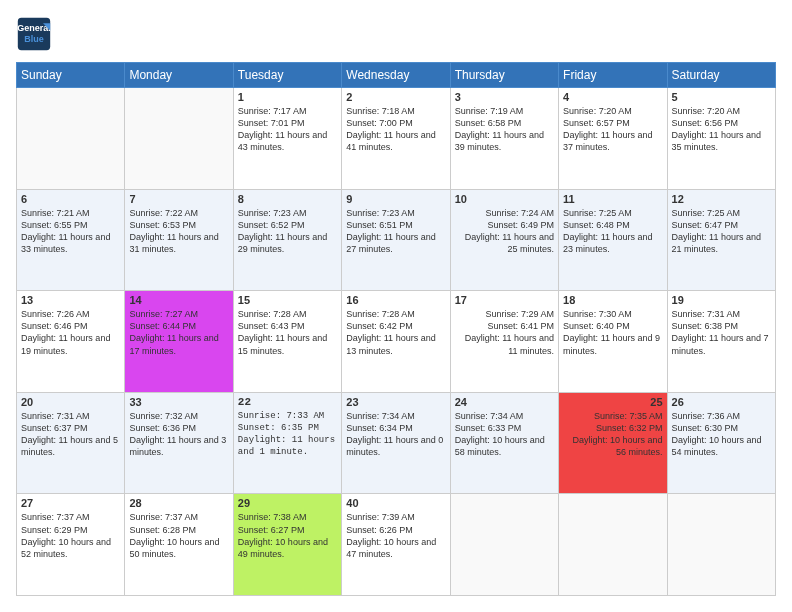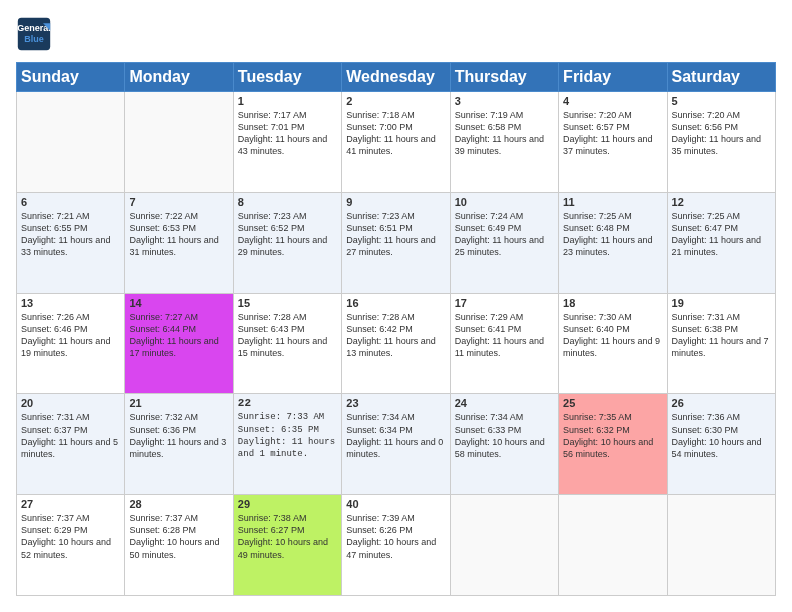--- a/index.html
+++ b/index.html
@@ -47,22 +47,22 @@
     .calendar {
       flex: 1;
       border: 1px solid #ccc;
       border-collapse: collapse;
       width: 100%;
       table-layout: fixed;
     }
     .calendar th {
       background: #3373b8;
       color: #fff;
-      font-size: 16px;
-      font-weight: bold;
+      font-size: 12px;
+      font-weight: normal;
       padding: 5px 4px;
       text-align: left;
       border: 1px solid #4a8acc;
     }
     .calendar td {
       vertical-align: top;
       border: 1px solid #ccc;
       padding: 3px 4px;
       font-size: 9.5px;
       color: #333;
@@ -173,21 +173,21 @@
 Daylight: 11 hours and 29 minutes.</div>
           </td>
           <td style="background: rgb(238, 243, 250);">
             <span class="day-num">9</span>
             <div class="day-info" style="white-space: pre-line;">Sunrise: 7:23 AM
 Sunset: 6:51 PM
 Daylight: 11 hours and 27 minutes.</div>
           </td>
           <td style="background: rgb(238, 243, 250);">
             <span class="day-num">10</span>
-            <div class="day-info" style="white-space: pre-line;">Sunrise: 7:24 AM
+            <div class="day-info" style="white-space: pre-line; text-align: right;">Sunrise: 7:24 AM
 Sunset: 6:49 PM
 Daylight: 11 hours and 25 minutes.</div>
           </td>
           <td style="background: rgb(238, 243, 250);">
             <span class="day-num">11</span>
             <div class="day-info" style="white-space: pre-line;">Sunrise: 7:25 AM
 Sunset: 6:48 PM
 Daylight: 11 hours and 23 minutes.</div>
           </td>
           <td style="background: rgb(238, 243, 250);">
@@ -217,21 +217,21 @@
 Daylight: 11 hours and 15 minutes.</div>
           </td>
           <td style="background: rgb(255, 255, 255);">
             <span class="day-num">16</span>
             <div class="day-info" style="white-space: pre-line;">Sunrise: 7:28 AM
 Sunset: 6:42 PM
 Daylight: 11 hours and 13 minutes.</div>
           </td>
           <td style="background: rgb(255, 255, 255);">
             <span class="day-num">17</span>
-            <div class="day-info" style="white-space: pre-line;">Sunrise: 7:29 AM
+            <div class="day-info" style="white-space: pre-line; text-align: right;">Sunrise: 7:29 AM
 Sunset: 6:41 PM
 Daylight: 11 hours and 11 minutes.</div>
           </td>
           <td style="background: rgb(255, 255, 255);">
             <span class="day-num">18</span>
             <div class="day-info" style="white-space: pre-line;">Sunrise: 7:30 AM
 Sunset: 6:40 PM
 Daylight: 11 hours and 9 minutes.</div>
           </td>
           <td style="background: rgb(255, 255, 255);">
@@ -242,21 +242,21 @@
           </td>
         </tr>
         <tr>
           <td style="background: rgb(238, 243, 250);">
             <span class="day-num">20</span>
             <div class="day-info" style="white-space: pre-line;">Sunrise: 7:31 AM
 Sunset: 6:37 PM
 Daylight: 11 hours and 5 minutes.</div>
           </td>
           <td style="background: rgb(238, 243, 250);">
-            <span class="day-num">21</span>
+            <span class="day-num">33</span>
             <div class="day-info" style="white-space: pre-line;">Sunrise: 7:32 AM
 Sunset: 6:36 PM
 Daylight: 11 hours and 3 minutes.</div>
           </td>
           <td style="background: rgb(238, 243, 250); font-family: Liberation Mono, monospace;">
             <span class="day-num">22</span>
             <div class="day-info" style="white-space: pre-line;">Sunrise: 7:33 AM
 Sunset: 6:35 PM
 Daylight: 11 hours and 1 minute.</div>
           </td>
@@ -265,21 +265,21 @@
             <div class="day-info" style="white-space: pre-line;">Sunrise: 7:34 AM
 Sunset: 6:34 PM
 Daylight: 11 hours and 0 minutes.</div>
           </td>
           <td style="background: rgb(238, 243, 250); margin-left: 8px;">
             <span class="day-num">24</span>
             <div class="day-info" style="white-space: pre-line;">Sunrise: 7:34 AM
 Sunset: 6:33 PM
 Daylight: 10 hours and 58 minutes.</div>
           </td>
-          <td style="background: #fca5a5;">
+          <td style="background: #ef4444; text-align: right;">
             <span class="day-num">25</span>
             <div class="day-info" style="white-space: pre-line;">Sunrise: 7:35 AM
 Sunset: 6:32 PM
 Daylight: 10 hours and 56 minutes.</div>
           </td>
           <td style="background: rgb(238, 243, 250);">
             <span class="day-num">26</span>
             <div class="day-info" style="white-space: pre-line;">Sunrise: 7:36 AM
 Sunset: 6:30 PM
 Daylight: 10 hours and 54 minutes.</div>

